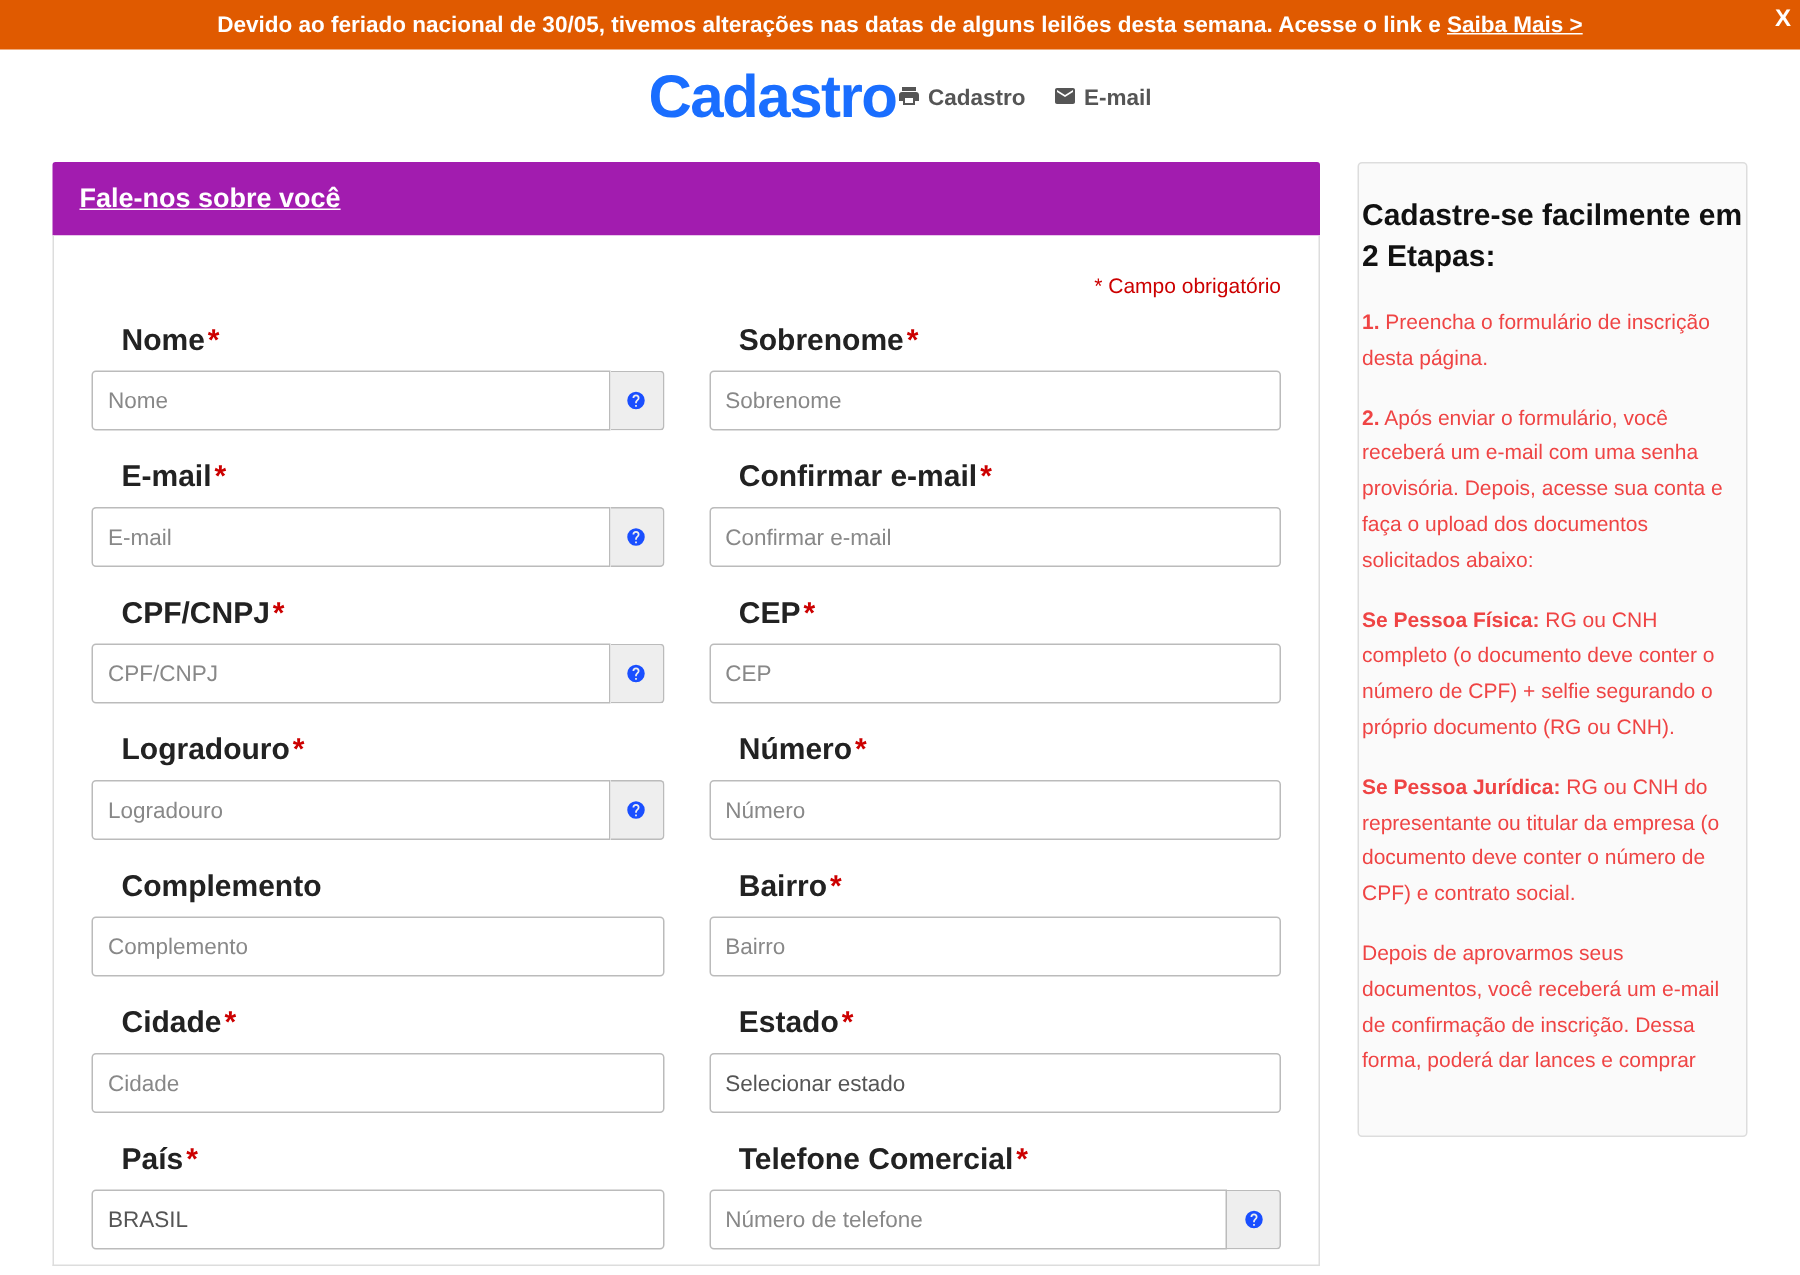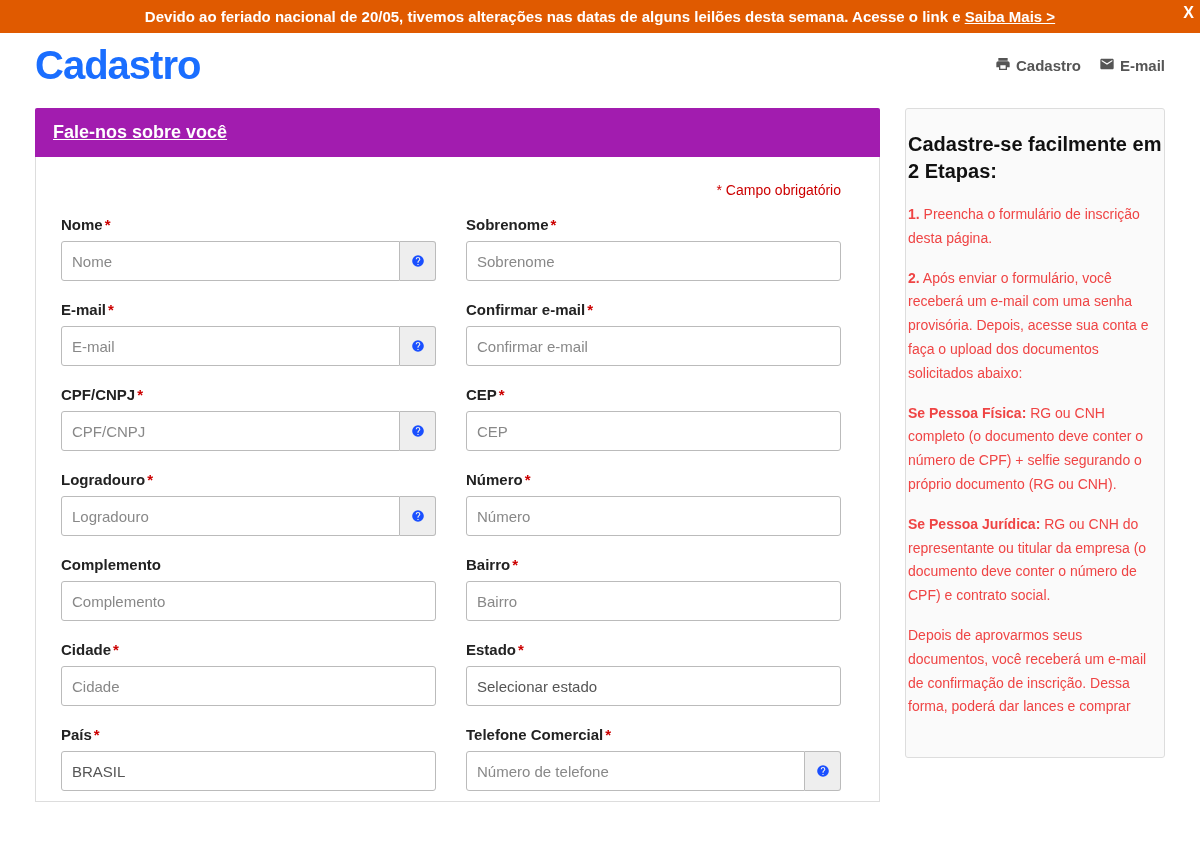--- a/index.html
+++ b/index.html
@@ -1,49 +1,49 @@
 <!DOCTYPE html>
 <html><head>
 <meta charset="utf-8">
 <style>
 * { box-sizing: border-box; margin: 0; padding: 0; }
 body { font-family: Arial, Helvetica, sans-serif; background: #fff; color: #333; font-size: 14px; }
 .banner { background: #e05a00; color: #fff; text-align: center; padding: 8px 10px; font-weight: bold; font-size: 15px; position: relative; }
 .banner .link { text-decoration: underline; font-weight: bold; }
 .banner .close { position: absolute; right: 6px; top: 4px; color: #fff; font-weight: bold; font-size: 16px; cursor: pointer; }
 .container { display: flex; padding: 20px 35px 0 35px; align-items: flex-start; gap: 25px; }
-.header-row { display: flex; justify-content: space-between; align-items: center; padding: 10px 35px 0 35px; }
+.header-row { display: flex; justify-content: center; align-items: center; padding: 10px 35px 0 35px; }
 h1.page-title { color: #1a6eff; font-weight: 900; font-size: 40px; letter-spacing: -1px; }
 .actions { display: flex; gap: 18px; align-items: center; }
 .action { color: #555; font-weight: bold; display: flex; align-items: center; gap: 5px; cursor: pointer; font-size: 15px; }
 .action svg { width: 16px; height: 16px; fill: #555; }
 .main-col { flex: 1; }
 .panel-header { background: #a21caf; color: #fff; padding: 14px 18px; font-weight: bold; font-size: 18px; border-radius: 2px 2px 0 0; text-decoration: underline; }
-.panel-body { background: #fff; border: 1px solid #ddd; border-top: none; padding: 25px 38px 10px 25px; }
+.panel-body { background: #fff; border: 1px solid #ddd; border-top: none; padding: 25px 25px 10px 25px; }
 .req-note { text-align: right; color: #c00; font-size: 14px; margin-bottom: 18px; }
 .form-grid { display: grid; grid-template-columns: 1fr 1fr; column-gap: 30px; row-gap: 20px; }
-.field label { display: block; font-weight: bold; color: #222; margin-bottom: 8px; font-size: 15px; }
+.field label { display: block; font-weight: bold; color: #222; margin-bottom: 8px; font-size: 20px; margin-left: 20px; }
 .req { color: #c00; font-weight: bold; margin-left: 2px; }
 .input-wrap { display: flex; }
 .input-wrap input, .input-wrap select { flex: 1; height: 40px; border: 1px solid #bbb; border-radius: 3px; padding: 0 10px; font-size: 15px; color: #555; background: #fff; }
 .input-wrap input::placeholder { color: #888; }
 .input-wrap .help { width: 36px; background: #eee; border: 1px solid #bbb; border-left: none; border-radius: 0 3px 3px 0; display: flex; align-items: center; justify-content: center; color: #1a4fff; font-weight: bold; cursor: pointer; }
 .input-wrap.has-help input { border-radius: 3px 0 0 3px; }
 .help svg { width: 14px; height: 14px; fill: #1a4fff; }
 .sidebar { width: 260px; background: #fafafa; border: 1px solid #ddd; border-radius: 3px; padding: 22px 2px; margin-top: 0; }
 .sidebar h3 { font-size: 20px; font-weight: 900; color: #111; line-height: 1.35; margin-bottom: 18px; }
 .sidebar p { font-size: 14px; color: #ef4444; line-height: 1.7; margin-bottom: 16px; }
 .sidebar p b { font-weight: bold; }
 select { appearance: none; -webkit-appearance: none; background-image: linear-gradient(45deg, transparent 50%, #555 50%), linear-gradient(135deg, #555 50%, transparent 50%); background-position: calc(100% - 16px) 17px, calc(100% - 11px) 17px; background-size: 5px 5px, 5px 5px; background-repeat: no-repeat; }
 </style>
 </head>
 <body>
 
 <div class="banner">
-  <span>Devido ao feriado nacional de 20/05, tivemos alterações nas datas de alguns leilões desta semana.</span><span> Acesse o link e </span><span class="link">Saiba Mais &gt;</span>
+  <span>Devido ao feriado nacional de 30/05, tivemos alterações nas datas de alguns leilões desta semana.</span><span> Acesse o link e </span><span class="link">Saiba Mais &gt;</span>
   <span class="close">X</span>
 </div>
 
 <div class="header-row">
   <h1 class="page-title">Cadastro</h1>
   <div class="actions">
     <div class="action">
       <span>
         <svg viewBox="0 0 24 24">
             <path d="M19 8H5c-1.7 0-3 1.3-3 3v6h4v4h12v-4h4v-6c0-1.7-1.3-3-3-3zm-3 11H8v-5h8v5zm3-12H5V3h14v4z"></path>

